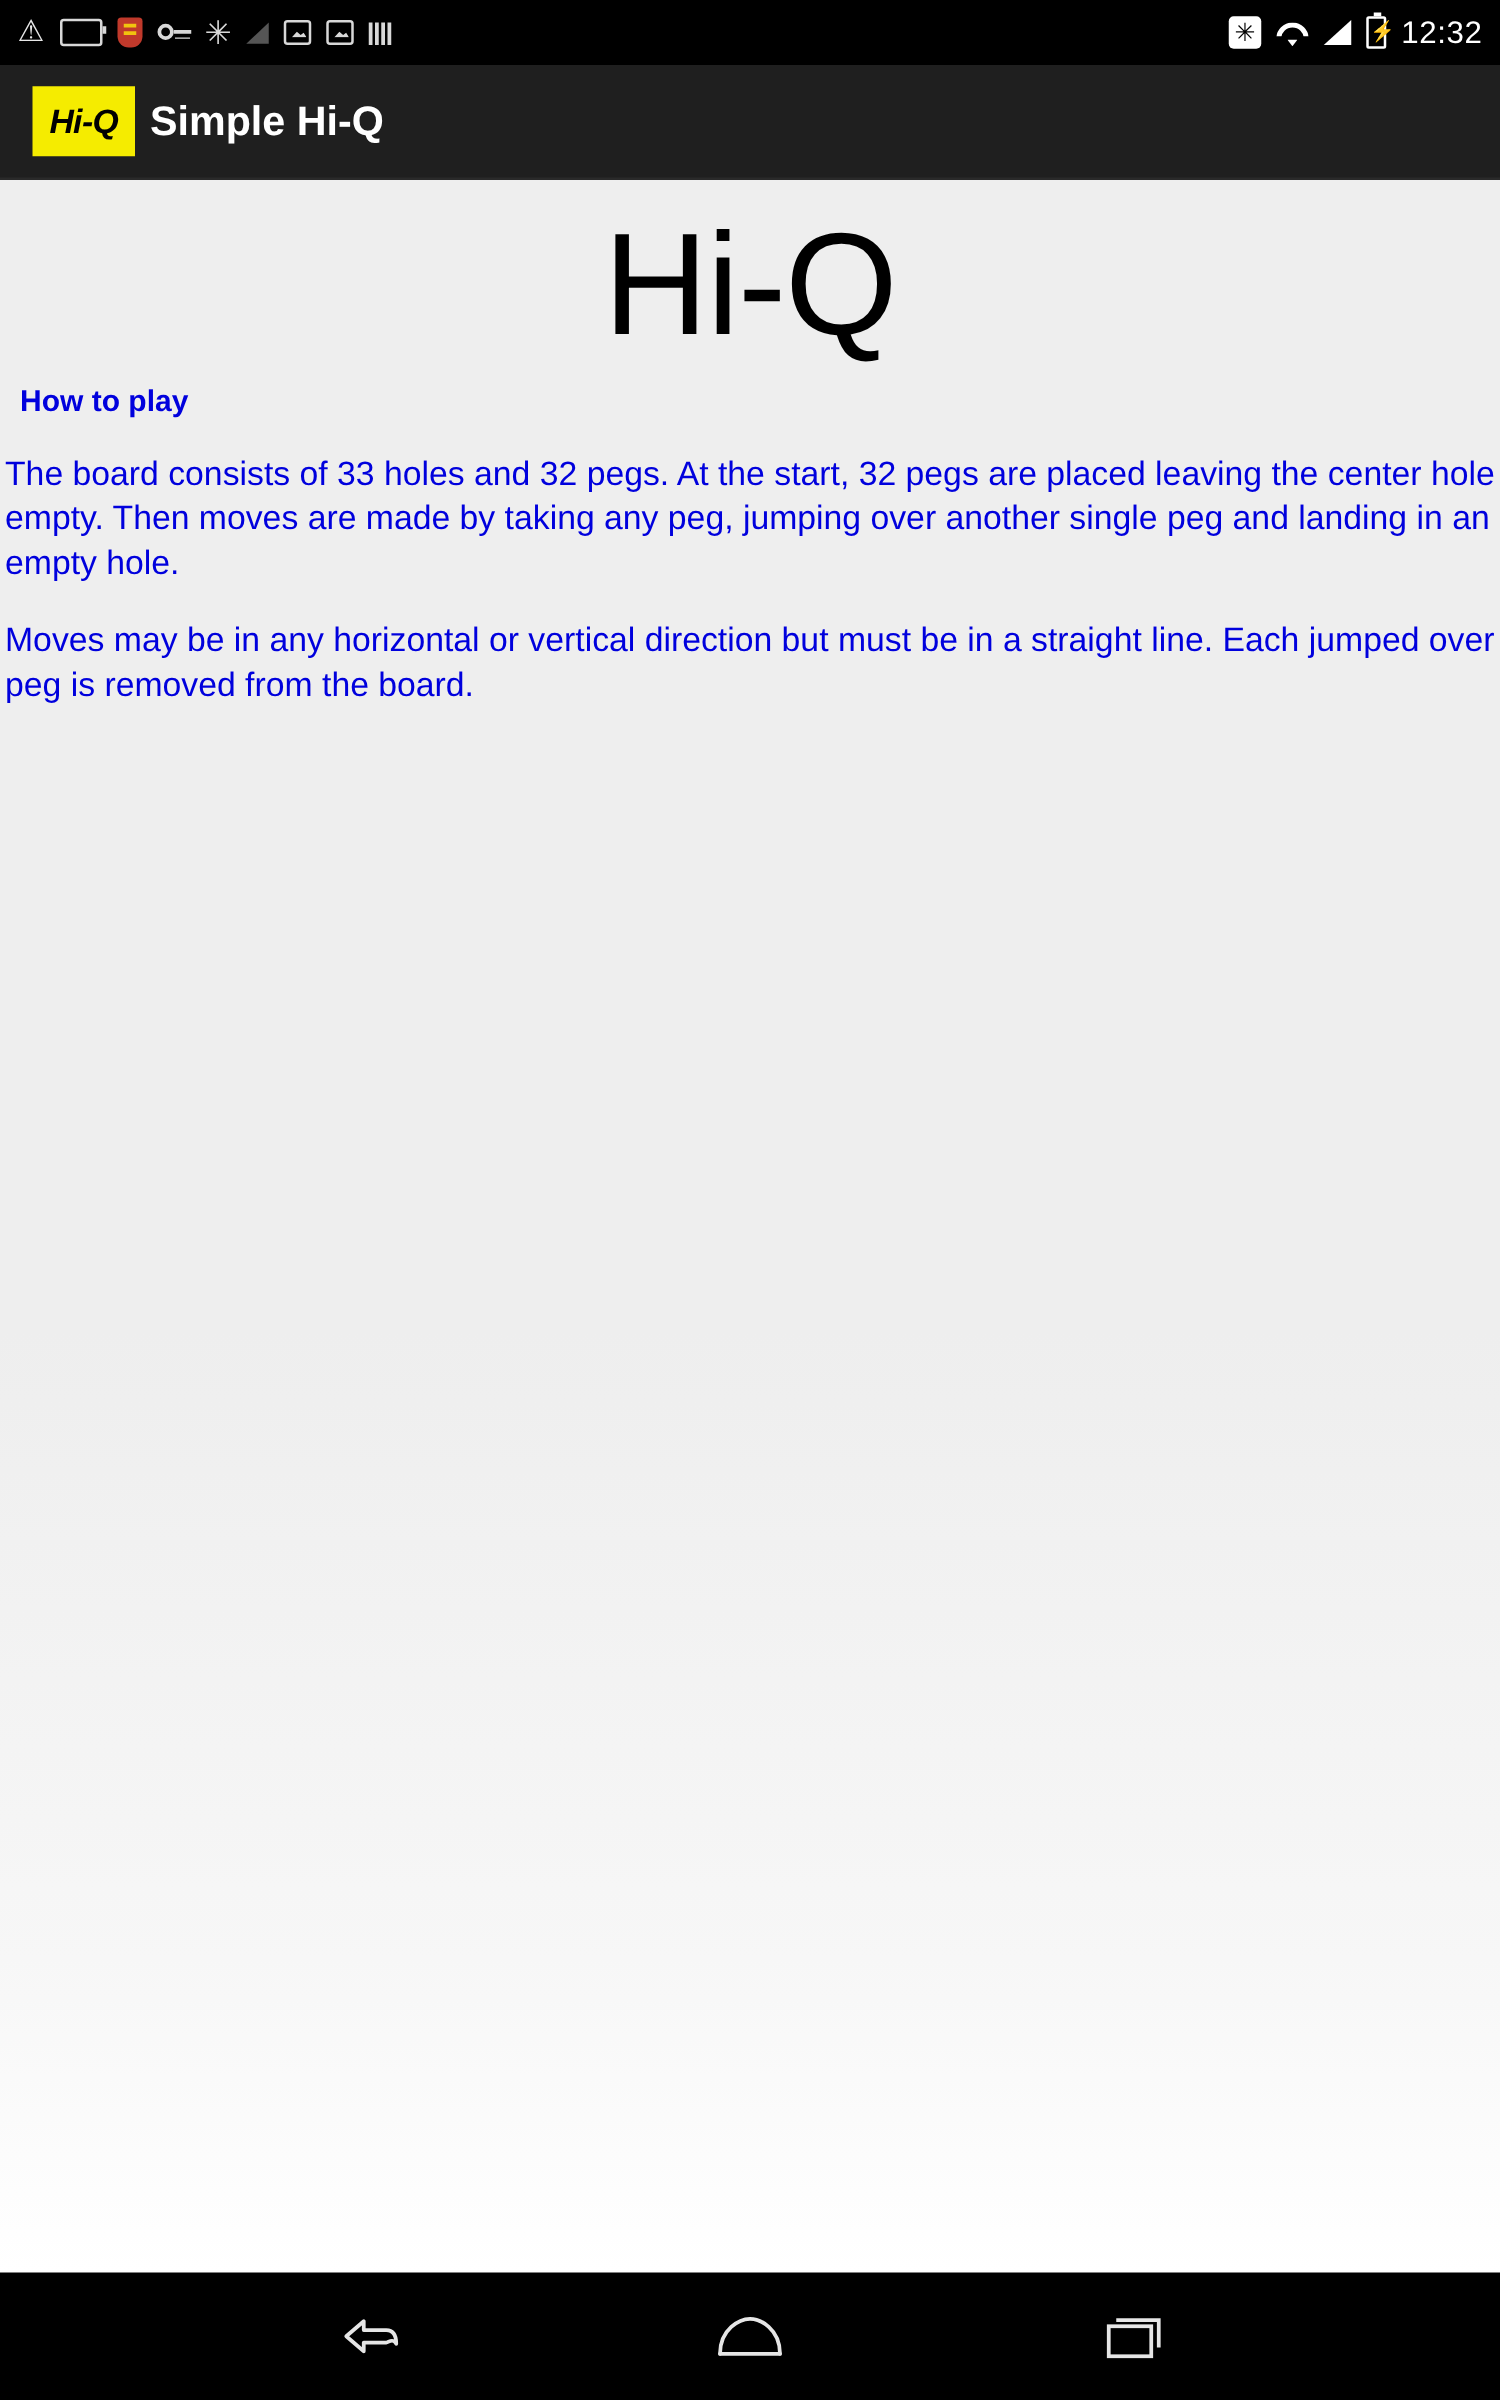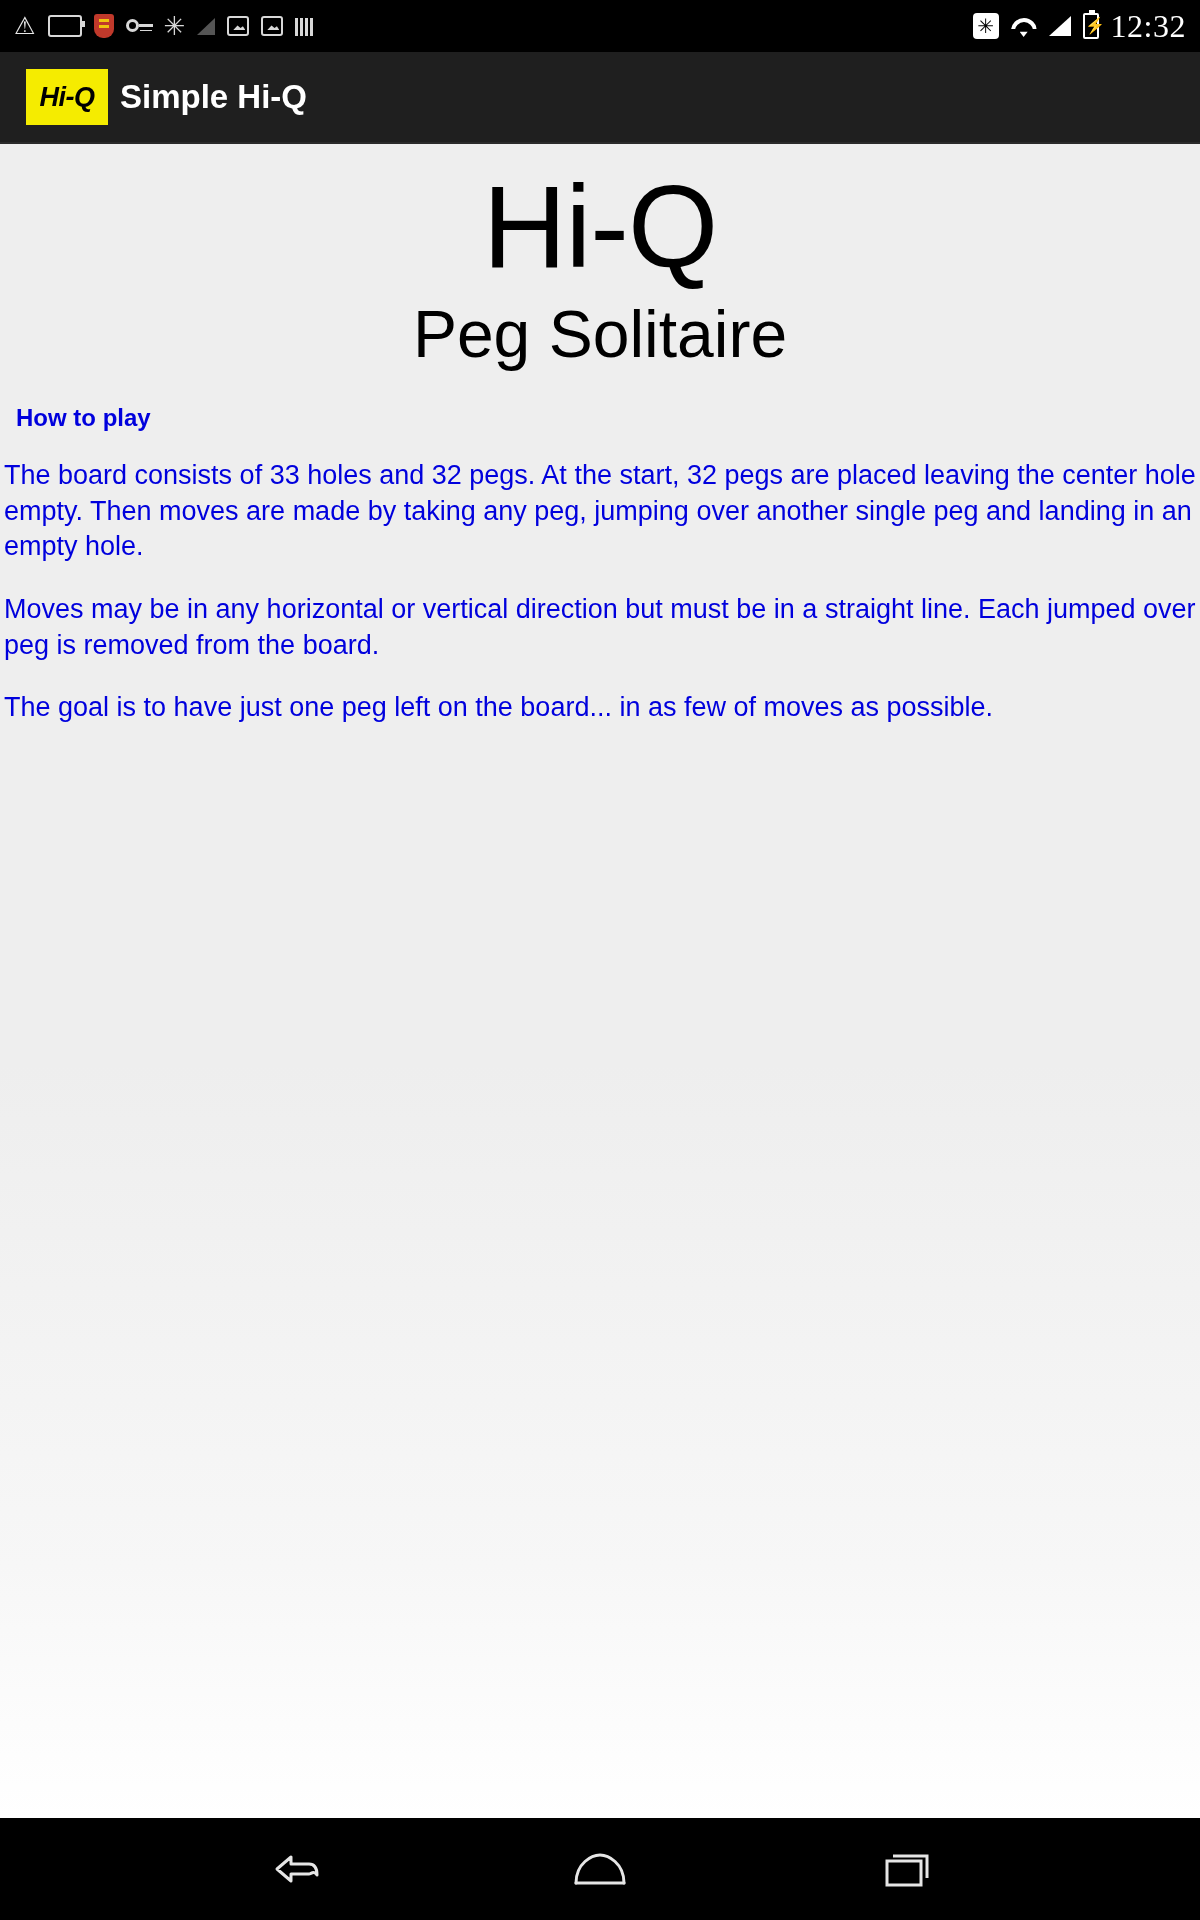--- a/index.html
+++ b/index.html
@@ -174,23 +174,22 @@
   .icon-battery::after {
     content: "⚡";
     position: absolute;
     left: 1px; top: -2px;
     font-size: 16px;
     color: #ffffff;
     line-height: 26px;
   }
   .status-clock {
     color: #ffffff;
-    font-size: 32px;
+    font-size: 25px;
     letter-spacing: 0.5px;
-    font-family: Liberation Serif, serif;
   }
   .icon-bt-gray { color: #d8d8d8; font-size: 26px; }
   .bt-box {
     width: 26px; height: 26px;
     background: #ffffff;
     border-radius: 4px;
     color: #000;
     font-size: 20px;
     display: inline-flex;
     align-items: center;
@@ -329,27 +328,25 @@
   </div>
 </div>
 
 <div class="app-bar">
   <div class="app-logo">Hi-Q</div>
   <div class="app-title">Simple Hi-Q</div>
 </div>
 
 <div class="content">
   <h1 class="title-big">Hi-Q</h1>
-  <h2 class="title-sub">Peg Solitaire</h2>
 
   <div class="howto-heading">How to play</div>
 
   <p class="para">The board consists of 33 holes and 32 pegs. At the start, 32 pegs are placed leaving the center hole empty. Then moves are made by taking any peg, jumping over another single peg and landing in an empty hole.</p>
   <p class="para">Moves may be in any horizontal or vertical direction but must be in a straight line. Each jumped over peg is removed from the board.</p>
-  <p class="para">The goal is to have just one peg left on the board... in as few of moves as possible.</p>
 
 </div>
 
 <div class="nav-bar">
   <div class="nav-btn nav-back">
     <svg width="56" height="40" viewBox="0 0 56 40">
       <path d="M12 20 L26 8 L26 15 L44 15 C50 15 52 20 52 26 C49 21 46 25 44 25 L26 25 L26 32 Z" fill="none" stroke="#e6e6e6" stroke-width="3" stroke-linejoin="round"></path>
     </svg>
   </div>
   <div class="nav-btn nav-home">

